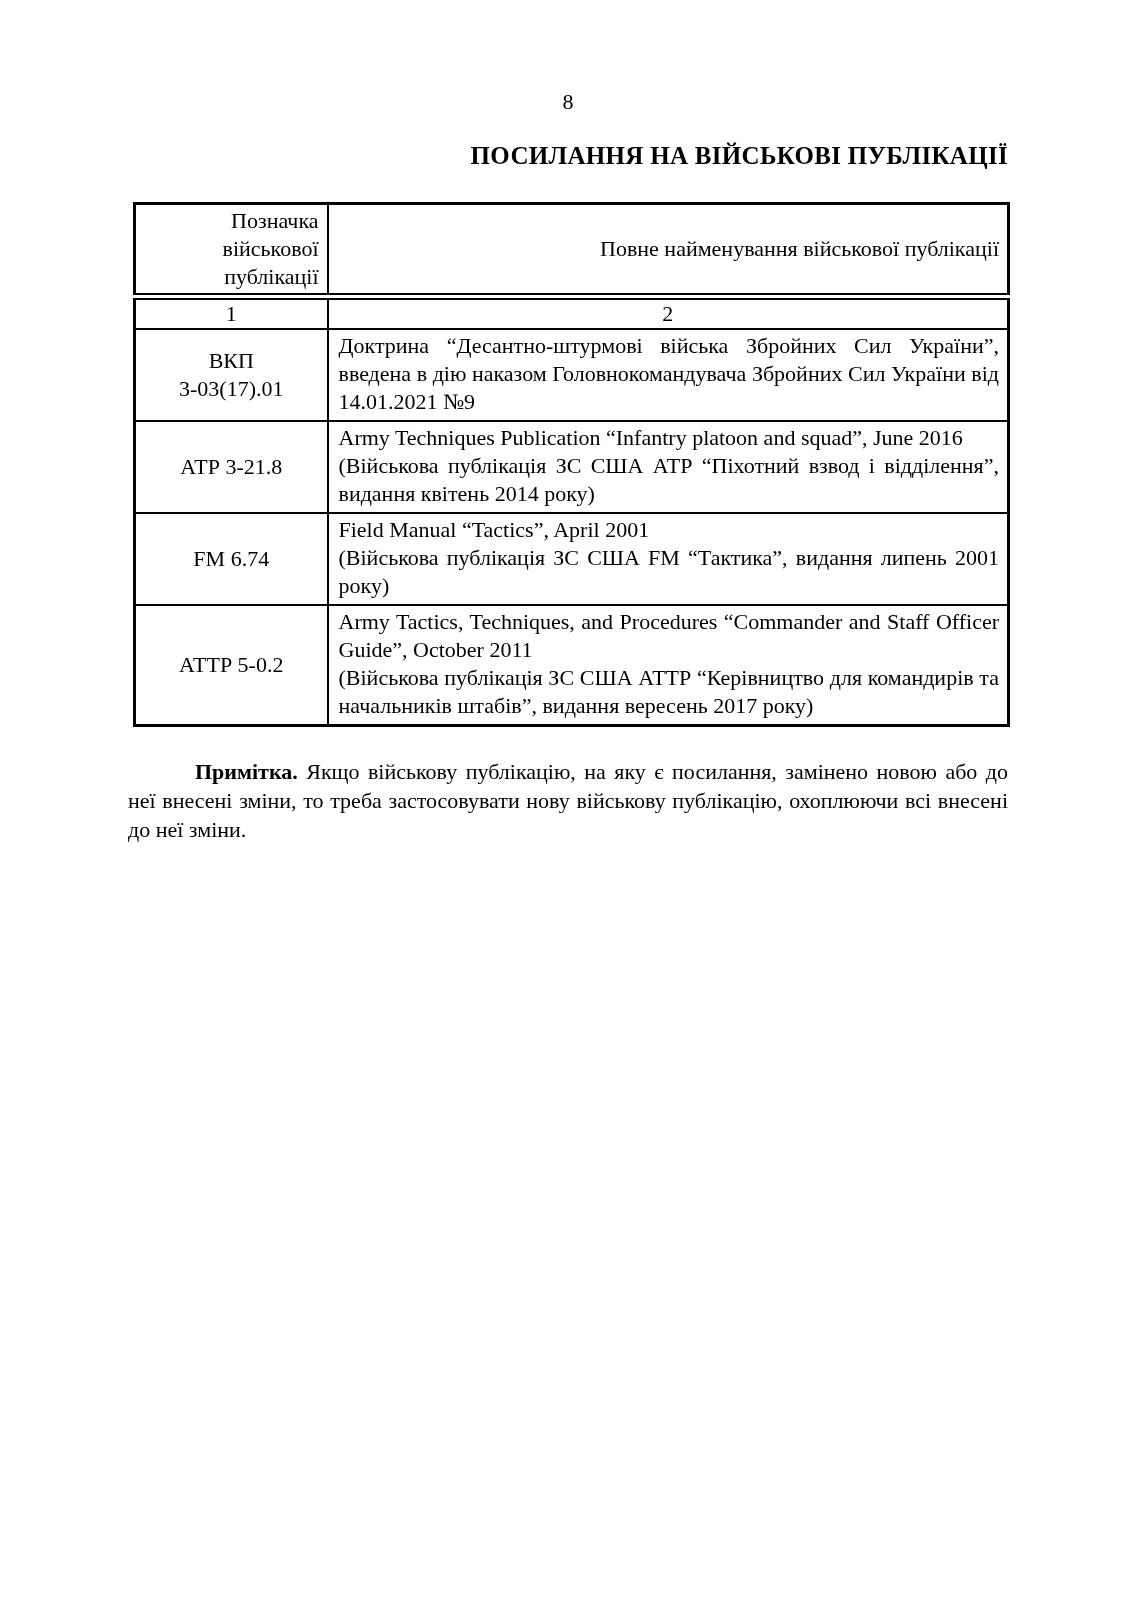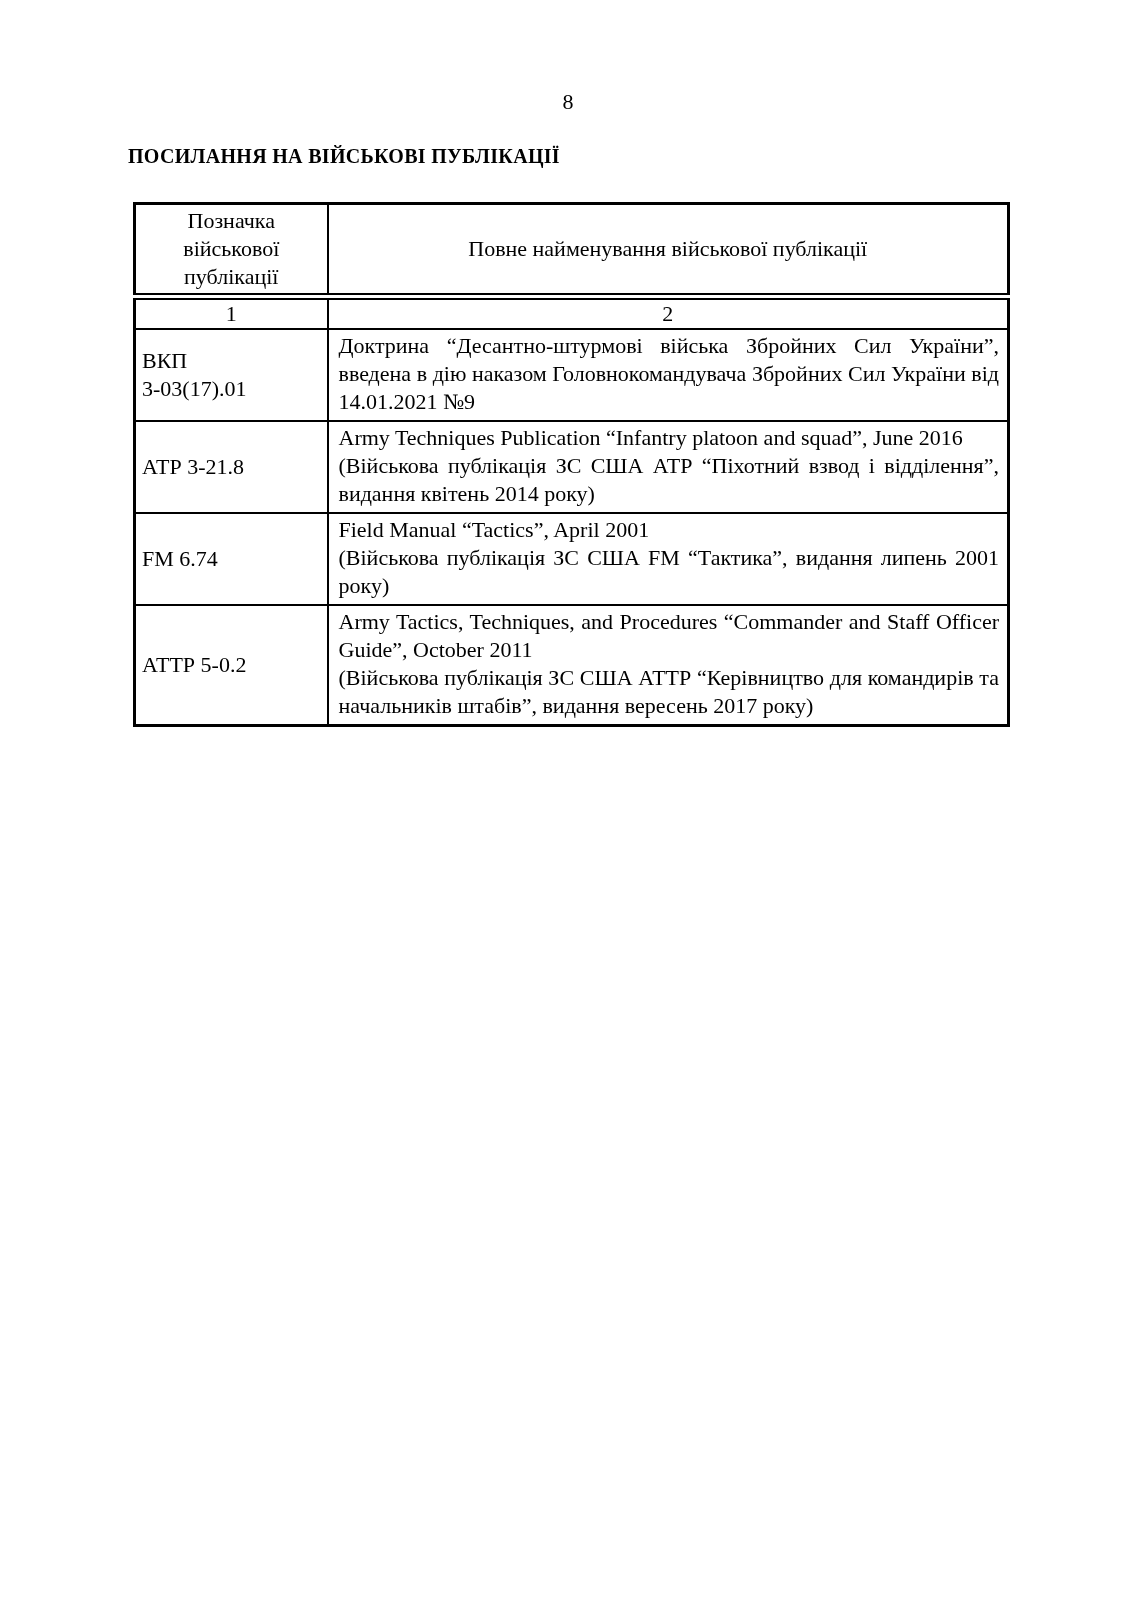--- a/index.html
+++ b/index.html
@@ -21,52 +21,53 @@
     padding: 88px 134px 0 128px;
     background: #ffffff;
   }
   .page-number {
     text-align: center;
     font-size: 22px;
     line-height: 28px;
   }
   .doc-title {
     margin: 24px 0 0 0;
-    text-align: left;
-    font-size: 20px;
+    text-align: right;
+    font-size: 25px;
     line-height: 32px;
     font-weight: bold;
     letter-spacing: 0.3px;
   }
   table.pub-table {
     width: 877px;
     margin: 30px 0 0 5px;
     border-collapse: collapse;
     table-layout: fixed;
     border: 3px solid #000000;
   }
   table.pub-table td {
     border: 2px solid #000000;
     font-size: 22px;
     line-height: 28px;
     overflow: hidden;
   }
   col.c1 { width: 193px; }
   tr.head td {
-    text-align: center;
+    text-align: right;
     vertical-align: middle;
     padding: 2px 8px;
     border-bottom: 7px double #000000;
   }
   tr.nums td {
     text-align: center;
     padding: 0;
     line-height: 28px;
   }
   td.code {
+    text-align: center;
     vertical-align: middle;
     white-space: pre-line;
     padding: 2px 6px;
   }
   td.desc {
     text-align: justify;
     vertical-align: top;
     padding: 2px 8px 4px 10px;
     margin-left: 43px;
   }
@@ -132,14 +133,17 @@
       <tr>
         <td class="code">АТТР 5-0.2</td>
         <td class="desc">
           <div>Army Tactics, Techniques, and Procedures “Commander and Staff Officer Guide”, October 2011</div>
           <div>(Військова публікація ЗС США АТТР “Керівництво для командирів та начальників штабів”, видання вересень 2017 року)</div>
         </td>
       </tr>
     </tbody>
   </table>
 
+  <p class="note">
+    <span class="note-label">Примітка.</span><span> Якщо військову публікацію, на яку є посилання, замінено новою або до неї внесені зміни, то треба застосовувати нову військову публікацію, охоплюючи всі внесені до неї зміни.</span>
+  </p>
 
 </div>
 
 </body></html>

